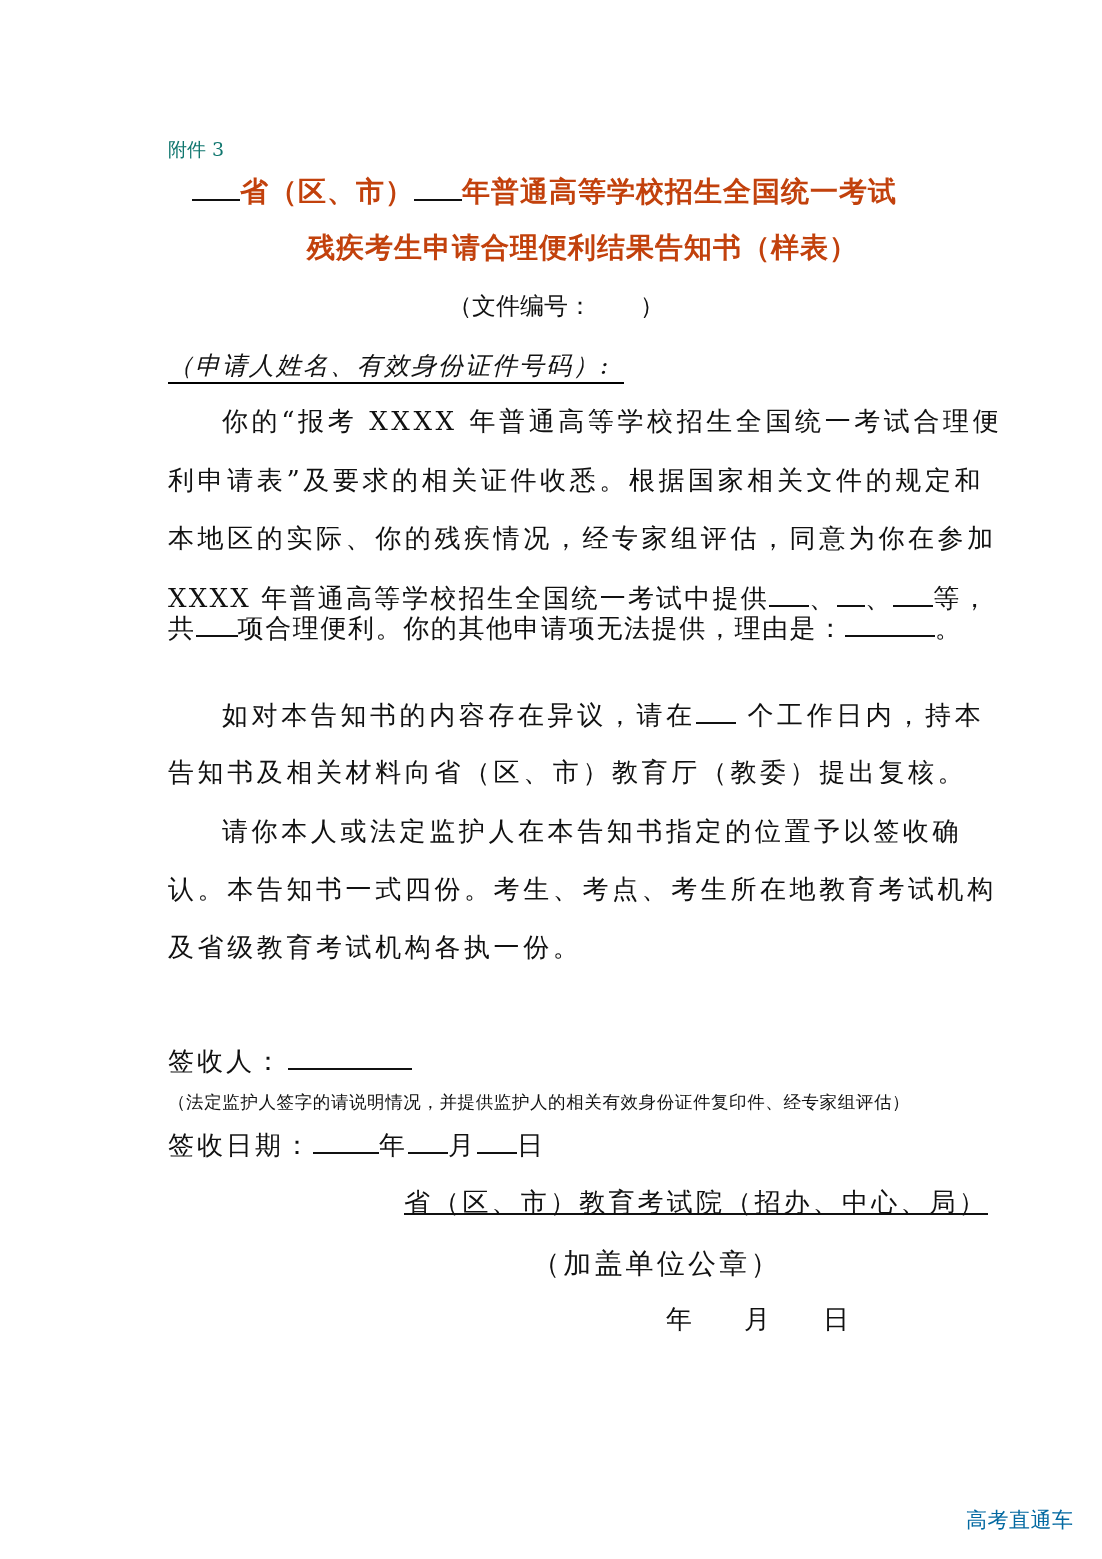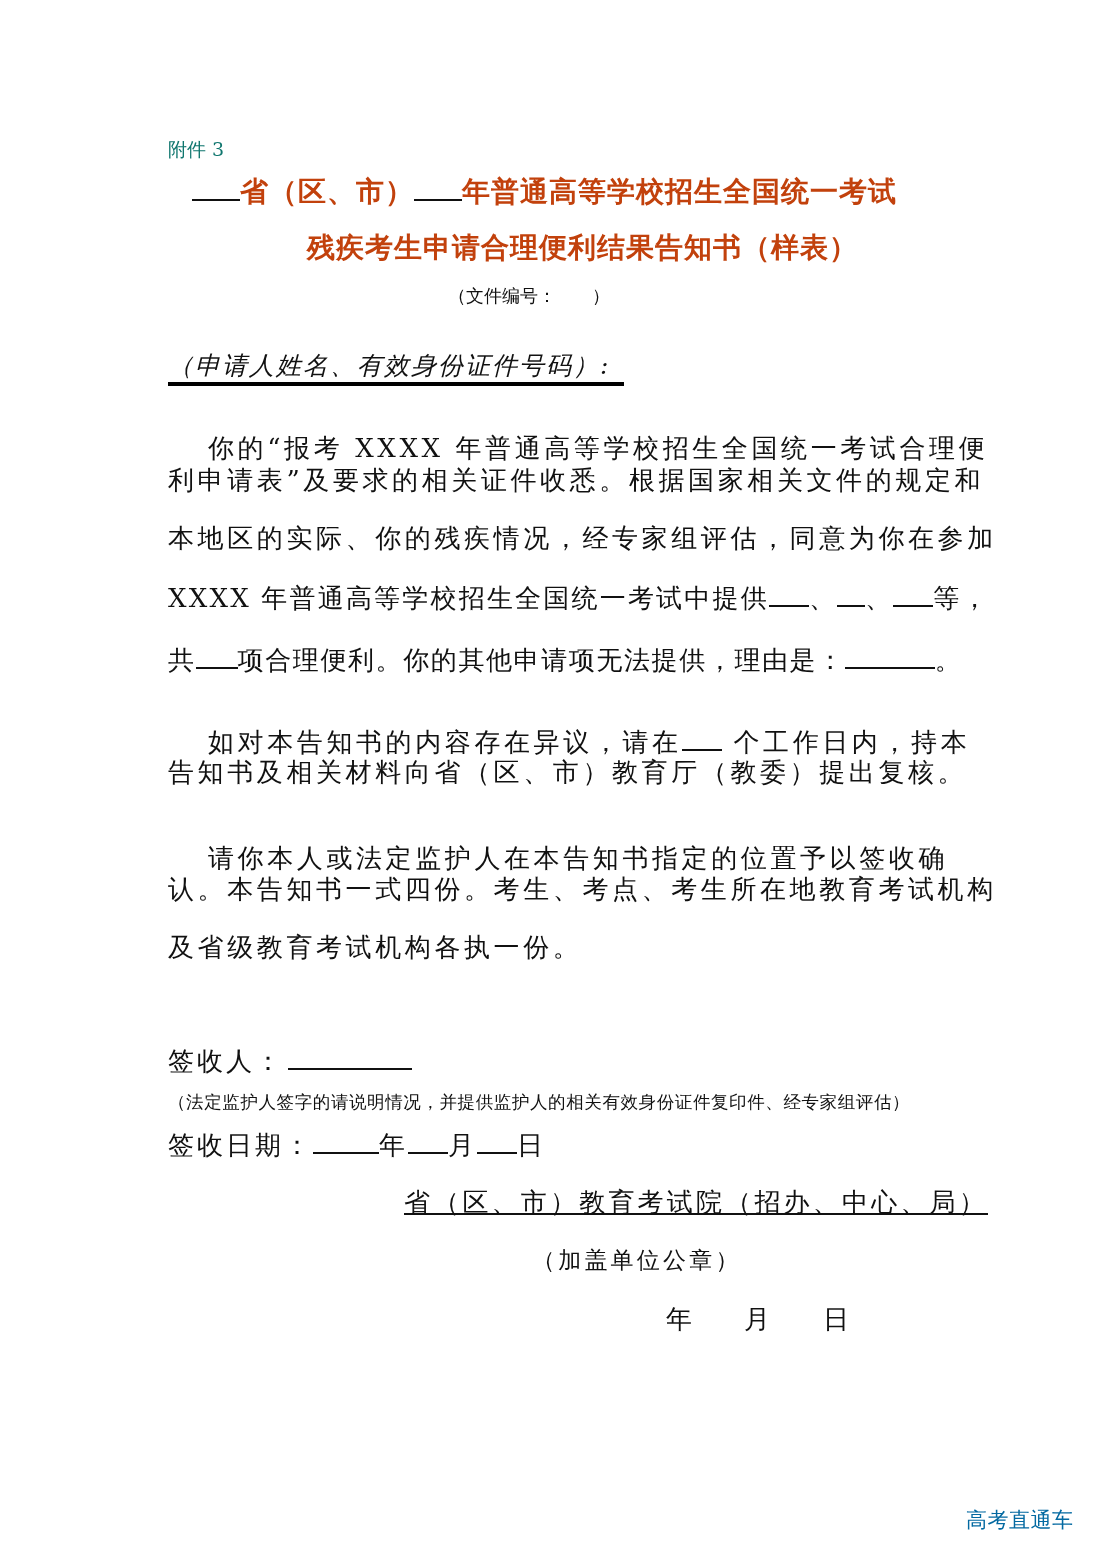--- a/index.html
+++ b/index.html
@@ -30,45 +30,45 @@
     }
     .title1 { left: 192px; top: 172px; }
     .title2 { left: 268px; top: 229px; margin-left: 39px; }
     .blank {
       display: inline-block;
       border-bottom: 2px solid #111;
       height: 0.95em;
       vertical-align: baseline;
     }
     .docno {
-      left: 448px; top: 284px;
-      font-size: 18px;
+      left: 448px; top: 290px;
+      font-size: 24px;
     }
     .applicant {
       left: 168px; top: 349px;
       font-size: 25px;
       font-style: italic;
-      border-bottom: 4px solid #000000;
+      border-bottom: 2px solid #000000;
       padding-right: 14px;
       letter-spacing: 2px;
     }
     .para {
       font-size: 26px;
       letter-spacing: 3.6px;
       left: 168px;
     }
-    .indent { left: 208px; margin-top: 27px; }
+    .indent { left: 222px; }
     .note {
       left: 168px; top: 1090px;
       font-size: 17.5px;
       letter-spacing: 0.6px;
     }
     .sig { font-size: 26px; left: 168px; letter-spacing: 3px; }
     .org { font-size: 26px; left: 404px; top: 1185px; letter-spacing: 3.2px; text-decoration: underline; }
-    .seal { font-size: 23px; left: 532px; top: 1245px; letter-spacing: 3.2px; }
+    .seal { font-size: 28px; left: 532px; top: 1245px; letter-spacing: 3.2px; }
     .date-line { font-size: 26px; top: 1302px; }
     .watermark {
       left: 966px; top: 1506px;
       font-family: "DejaVu Sans", "Liberation Sans", sans-serif;
       font-size: 21px;
       color: #0369a1;
       letter-spacing: 0.5px;
     }
   </style>
 </head>
@@ -84,21 +84,21 @@
 <div class="abs docno">（文件编号：　　）</div>
 
 <div class="abs applicant">（申请人姓名、有效身份证件号码）:</div>
 
 <div class="abs para indent" style="top:404px">你的“报考 XXXX 年普通高等学校招生全国统一考试合理便</div>
 <div class="abs para" style="top:463px">利申请表”及要求的相关证件收悉。根据国家相关文件的规定和</div>
 <div class="abs para" style="top:521px">本地区的实际、你的残疾情况，经专家组评估，同意为你在参加</div>
 <div class="abs para" style="top:580px; letter-spacing:2.2px">
   <span>XXXX 年普通高等学校招生全国统一考试中提供</span><span class="blank" style="width:40px"></span><span>、</span><span class="blank" style="width:28px"></span><span>、</span><span class="blank" style="width:40px"></span><span>等，</span>
 </div>
-<div class="abs para" style="top:642px; letter-spacing:1.6px">
+<div class="abs para" style="top:610px; letter-spacing:1.6px">
   <span>共</span><span class="blank" style="width:42px"></span><span>项合理便利。你的其他申请项无法提供，理由是：</span><span class="blank" style="width:90px"></span><span>。</span>
 </div>
 
 <div class="abs para indent" style="top:697px">
   <span>如对本告知书的内容存在异议，请在</span><span class="blank" style="width:40px"></span><span> 个工作日内，持本</span>
 </div>
 <div class="abs para" style="top:755px">告知书及相关材料向省（区、市）教育厅（教委）提出复核。</div>
 
 <div class="abs para indent" style="top:814px">请你本人或法定监护人在本告知书指定的位置予以签收确</div>
 <div class="abs para" style="top:872px">认。本告知书一式四份。考生、考点、考生所在地教育考试机构</div>

